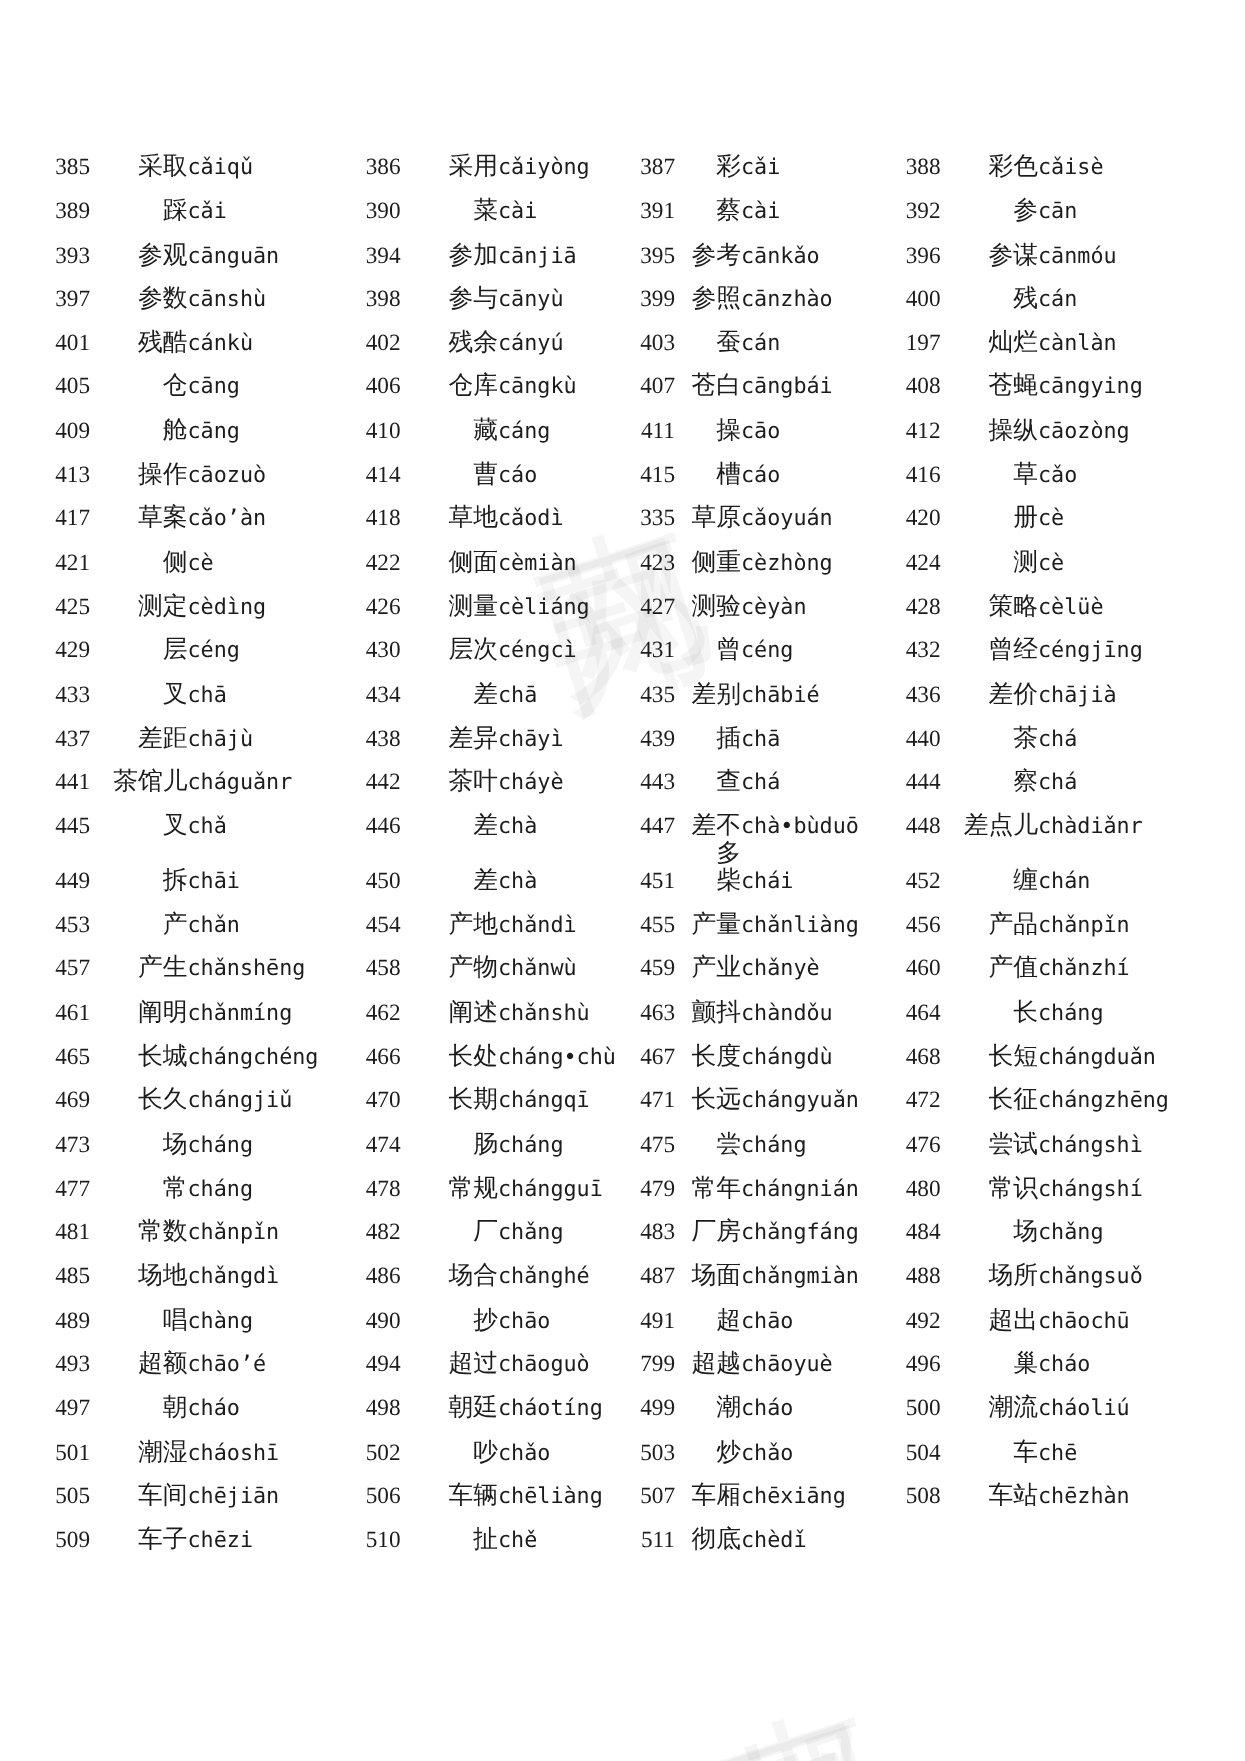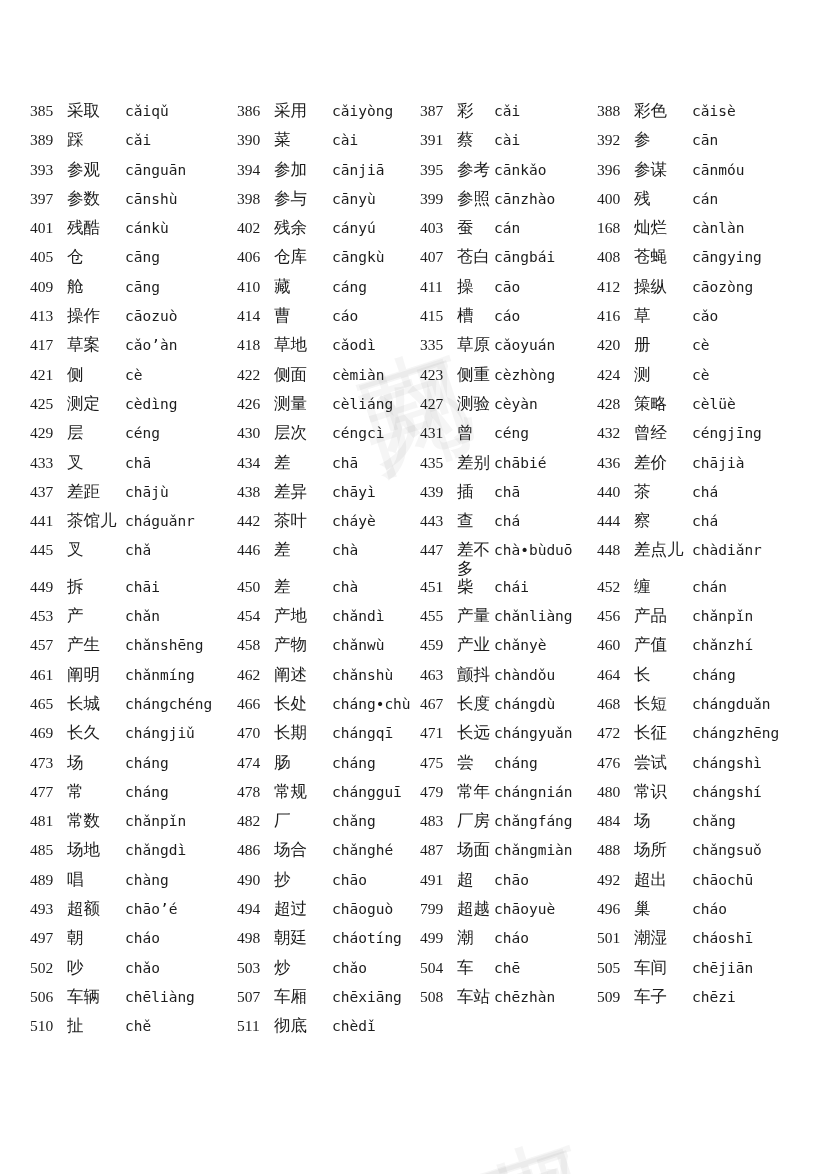--- a/index.html
+++ b/index.html
@@ -42,20 +42,21 @@
   .vocab-grid {
     position: absolute;
     left: 30px;
     top: 102px;
     width: 778px;
     display: grid;
     grid-template-columns: 207px 183px 177px 211px;
     grid-auto-rows: minmax(29.3px, auto);
     grid-auto-flow: row;
     align-items: start;
+    text-align: right;
   }
   .entry {
     display: flex;
     align-items: baseline;
     line-height: 1.2;
   }
   .num {
     width: 30px;
     flex: 0 0 auto;
     font-size: 15.5px;
@@ -197,21 +198,21 @@
     <span class="pinyin">cányú</span>
   </div>
 
   <div class="entry">
     <span class="num">403</span>
     <span class="word">蚕</span>
     <span class="pinyin">cán</span>
   </div>
 
   <div class="entry">
-    <span class="num">168</span>
+    <span class="num">197</span>
     <span class="word">灿烂</span>
     <span class="pinyin">cànlàn</span>
   </div>
 
   <div class="entry">
     <span class="num">405</span>
     <span class="word">仓</span>
     <span class="pinyin">cāng</span>
   </div>
 
@@ -772,20 +773,25 @@
     <span class="word">朝廷</span>
     <span class="pinyin">cháotíng</span>
   </div>
 
   <div class="entry">
     <span class="num">499</span>
     <span class="word">潮</span>
     <span class="pinyin">cháo</span>
   </div>
 
+  <div class="entry">
+    <span class="num">500</span>
+    <span class="word">潮流</span>
+    <span class="pinyin">cháoliú</span>
+  </div>
 
   <div class="entry">
     <span class="num">501</span>
     <span class="word">潮湿</span>
     <span class="pinyin">cháoshī</span>
   </div>
 
   <div class="entry">
     <span class="num">502</span>
     <span class="word">吵</span>

